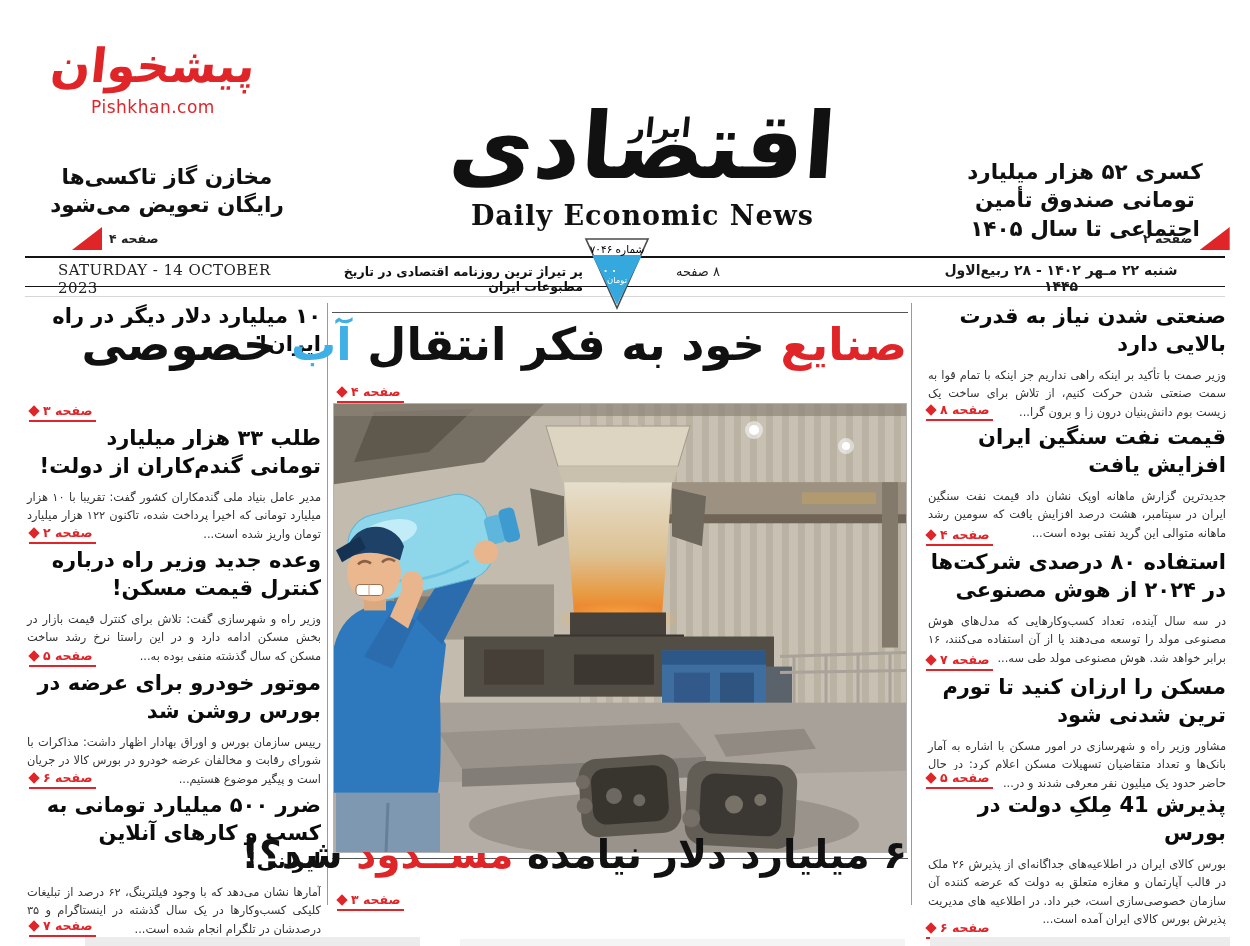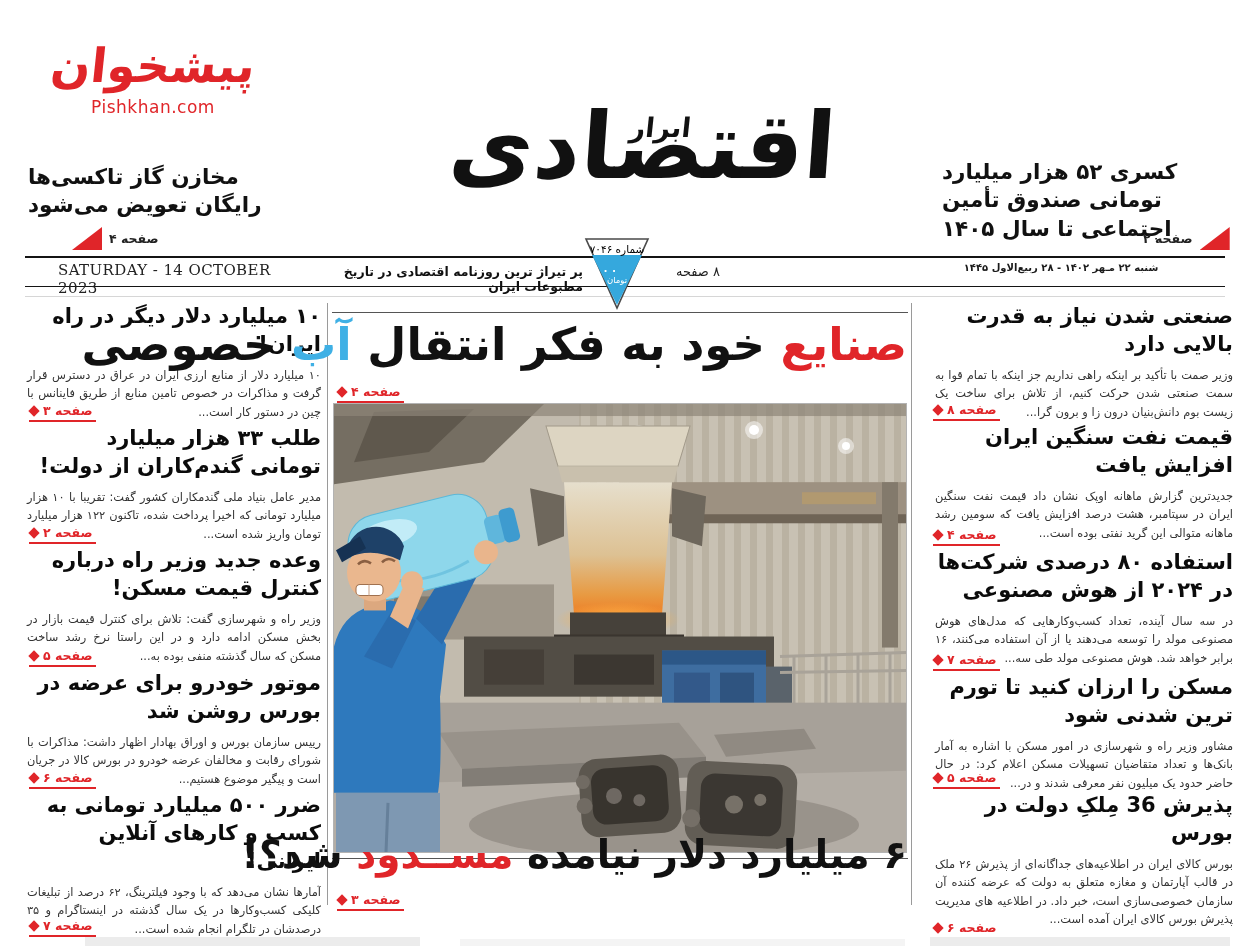--- a/index.html
+++ b/index.html
@@ -11,55 +11,55 @@
   *{margin:0;padding:0;box-sizing:border-box;}
   html,body{width:1250px;height:946px;}
   body{position:relative;background:#fff;font-family:"DejaVu Sans",sans-serif;color:var(--ink);overflow:hidden;}
   .abs{position:absolute;}
 
   
   .pishkhan{left:48px;top:28px;width:210px;text-align:center;cursor:pointer;}
   .pishkhan-fa{color:var(--red);font-size:47px;font-weight:bold;line-height:1.6;transform:skewX(-6deg);direction:rtl;}
   .pishkhan-en{color:var(--red);font-size:17px;letter-spacing:.5px;margin-top:-6px;}
 
-  .top-article-title{font-weight:bold;font-size:21.5px;line-height:1.32;direction:rtl;text-align:left;letter-spacing:-.3px;}
+  .top-article-title{font-weight:bold;font-size:21.5px;line-height:1.32;direction:rtl;text-align:center;letter-spacing:-.3px;}
   .tl-article{left:28px;top:163px;width:278px;}
   .tr-article{left:942px;top:158px;width:286px;}
 
   .flagmarker{display:flex;align-items:center;gap:7px;font-size:12.5px;font-weight:bold;color:#222;direction:rtl;}
   .flag-tri{width:30px;height:23px;background:var(--red);clip-path:polygon(100% 0,0 100%,100% 100%);}
   .tl-marker{left:72px;top:227px;}
   .tr-marker{left:1143px;top:227px;}
 
   .masthead{left:430px;top:88px;width:425px;text-align:center;}
   .m-big{font-size:92px;font-weight:bold;line-height:118px;direction:rtl;transform:skewX(-4deg);letter-spacing:-4px;}
   .m-small{position:absolute;top:24px;left:47%;font-size:27px;font-weight:bold;direction:rtl;transform:skewX(-6deg);}
   .m-sub{font-family:"DejaVu Serif",serif;font-weight:bold;font-size:27px;letter-spacing:1px;margin-top:-6px;}
 
   
   .bar-line-top{left:25px;top:256px;width:1200px;height:2px;background:#141414;}
   .bar-line-bot{left:25px;top:286px;width:1200px;height:1px;background:#141414;}
   .bar-hairline{left:25px;top:296px;width:1200px;height:1px;background:#d6d6d6;}
   .bar-date-en{left:58px;top:261px;width:230px;font-family:"DejaVu Serif",serif;font-size:15px;color:#222;letter-spacing:.4px;}
   .bar-slogan{left:335px;top:264px;width:248px;font-size:12.5px;font-weight:bold;direction:rtl;text-align:right;color:#111;}
   .bar-pages{left:656px;top:264px;width:64px;font-size:13px;direction:rtl;text-align:right;color:#222;}
-  .bar-date-fa{left:928px;top:262px;width:266px;font-size:10px;font-weight:bold;direction:rtl;text-align:center;color:#1a1a1a;}
+  .bar-date-fa{left:928px;top:262px;width:266px;font-size:14px;font-weight:bold;direction:rtl;text-align:center;color:#1a1a1a;}
   .tri-wrap{left:584px;top:238px;width:66px;height:72px;}
   .tri-issue{left:574px;top:243px;width:86px;text-align:center;font-size:10.5px;direction:rtl;color:#000;}
   .tri-price{left:584px;top:261px;width:66px;text-align:left;font-size:16px;font-weight:normal;color:#fff;direction:rtl;}
   .tri-unit{left:584px;top:275px;width:66px;text-align:center;font-size:8.5px;color:#fff;direction:rtl;}
 
   
   .vline{width:1px;background:#9a9a9a;top:303px;height:602px;}
   .vline-l{left:327px;}
   .vline-r{left:911px;}
 
   .col{top:303px;}
   .col-left{left:25px;width:296px;}
-  .col-right{left:922px;width:304px;margin-left:7px;}
+  .col-right{left:922px;width:304px;}
   .article{position:relative;}
   .col-left .article:nth-child(1){height:122px;} .col-left .article:nth-child(2){height:122px;}
   .col-left .article:nth-child(3){height:123px;} .col-left .article:nth-child(4){height:122px;}
   .col-left .article:nth-child(5){height:148px;}
   .col-right .article:nth-child(1){height:121px;} .col-right .article:nth-child(2){height:125px;}
   .col-right .article:nth-child(3){height:125px;} .col-right .article:nth-child(4){height:118px;}
   .col-right .article:nth-child(5){height:150px;}
   .a-title{font-size:21px;font-weight:bold;line-height:1.33;direction:rtl;text-align:right;padding-left:4px;letter-spacing:-.3px;color:#0b0b0b;}
   .a-body{margin-top:7px;font-size:11.4px;line-height:1.62;direction:rtl;text-align:justify;text-align-last:right;color:#333;padding-left:2px;overflow:hidden;max-height:76px;}
   .col-right .a-body{padding-left:6px;}
@@ -98,20 +98,21 @@
   <div class="top-article-title">مخازن گاز تاکسی‌ها رایگان تعویض می‌شود</div>
 </div>
 <div class="abs flagmarker tl-marker">
   <span class="ptext">صفحه ۴</span>
   <span class="flag-tri"></span>
 </div>
 
 <div class="abs masthead">
   <div class="m-big">اقتصادی</div>
   <div class="m-small">ابرار</div>
+  <div class="m-sub">Daily Economic News</div>
 </div>
 
 <div class="abs tr-article">
   <div class="top-article-title">کسری ۵۲ هزار میلیارد تومانی صندوق تأمین اجتماعی تا سال ۱۴۰۵</div>
 </div>
 <div class="abs flagmarker tr-marker">
   <span class="flag-tri"></span>
   <span class="ptext">صفحه ۲</span>
 </div>
 
@@ -132,21 +133,20 @@
 <div class="abs tri-issue">شماره ۷۰۴۶</div>
 <div class="abs tri-price">۳۰۰۰</div>
 <div class="abs tri-unit">تومان</div>
 
 <div class="abs vline vline-l"></div>
 <div class="abs vline vline-r"></div>
 
 <div class="abs col col-left">
   <div class="article">
     <div class="a-title">۱۰ میلیارد دلار دیگر در راه ایران!</div>
-    <div class="a-body">۱۰ میلیارد دلار از منابع ارزی ایران در عراق در دسترس قرار گرفت و مذاکرات در خصوص تامین منابع از طریق فاینانس با چین در دستور کار است...</div>
     <div class="pmarker">
         <span class="diamond"></span>
         <span class="ptext">صفحه ۳</span>
       </div>
   </div>
   <div class="article">
     <div class="a-title">طلب ۳۳ هزار میلیارد تومانی گندم‌کاران از دولت!</div>
     <div class="a-body">مدیر عامل بنیاد ملی گندمکاران کشور گفت: تقریبا با ۱۰ هزار میلیارد تومانی که اخیرا پرداخت شده، تاکنون ۱۲۲ هزار میلیارد تومان واریز شده است...</div>
     <div class="pmarker">
         <span class="diamond"></span>
@@ -206,21 +206,21 @@
   </div>
   <div class="article">
     <div class="a-title">مسکن را ارزان کنید تا تورم ترین شدنی شود</div>
     <div class="a-body">مشاور وزیر راه و شهرسازی در امور مسکن با اشاره به آمار بانک‌ها و تعداد متقاضیان تسهیلات مسکن اعلام کرد: در حال حاضر حدود یک میلیون نفر معرفی شدند و در...</div>
     <div class="pmarker">
         <span class="diamond"></span>
         <span class="ptext">صفحه ۵</span>
       </div>
   </div>
   <div class="article">
-    <div class="a-title">پذیرش 36 مِلکِ دولت در بورس</div>
+    <div class="a-title">پذیرش 41 مِلکِ دولت در بورس</div>
     <div class="a-body">بورس کالای ایران در اطلاعیه‌های جداگانه‌ای از پذیرش ۲۶ ملک در قالب آپارتمان و مغازه متعلق به دولت که عرضه کننده آن سازمان خصوصی‌سازی است، خبر داد. در اطلاعیه های مدیریت پذیرش بورس کالای ایران آمده است...</div>
     <div class="pmarker">
         <span class="diamond"></span>
         <span class="ptext">صفحه ۶</span>
       </div>
   </div>
 </div>
 
 <div class="abs center-topline"></div>
 

